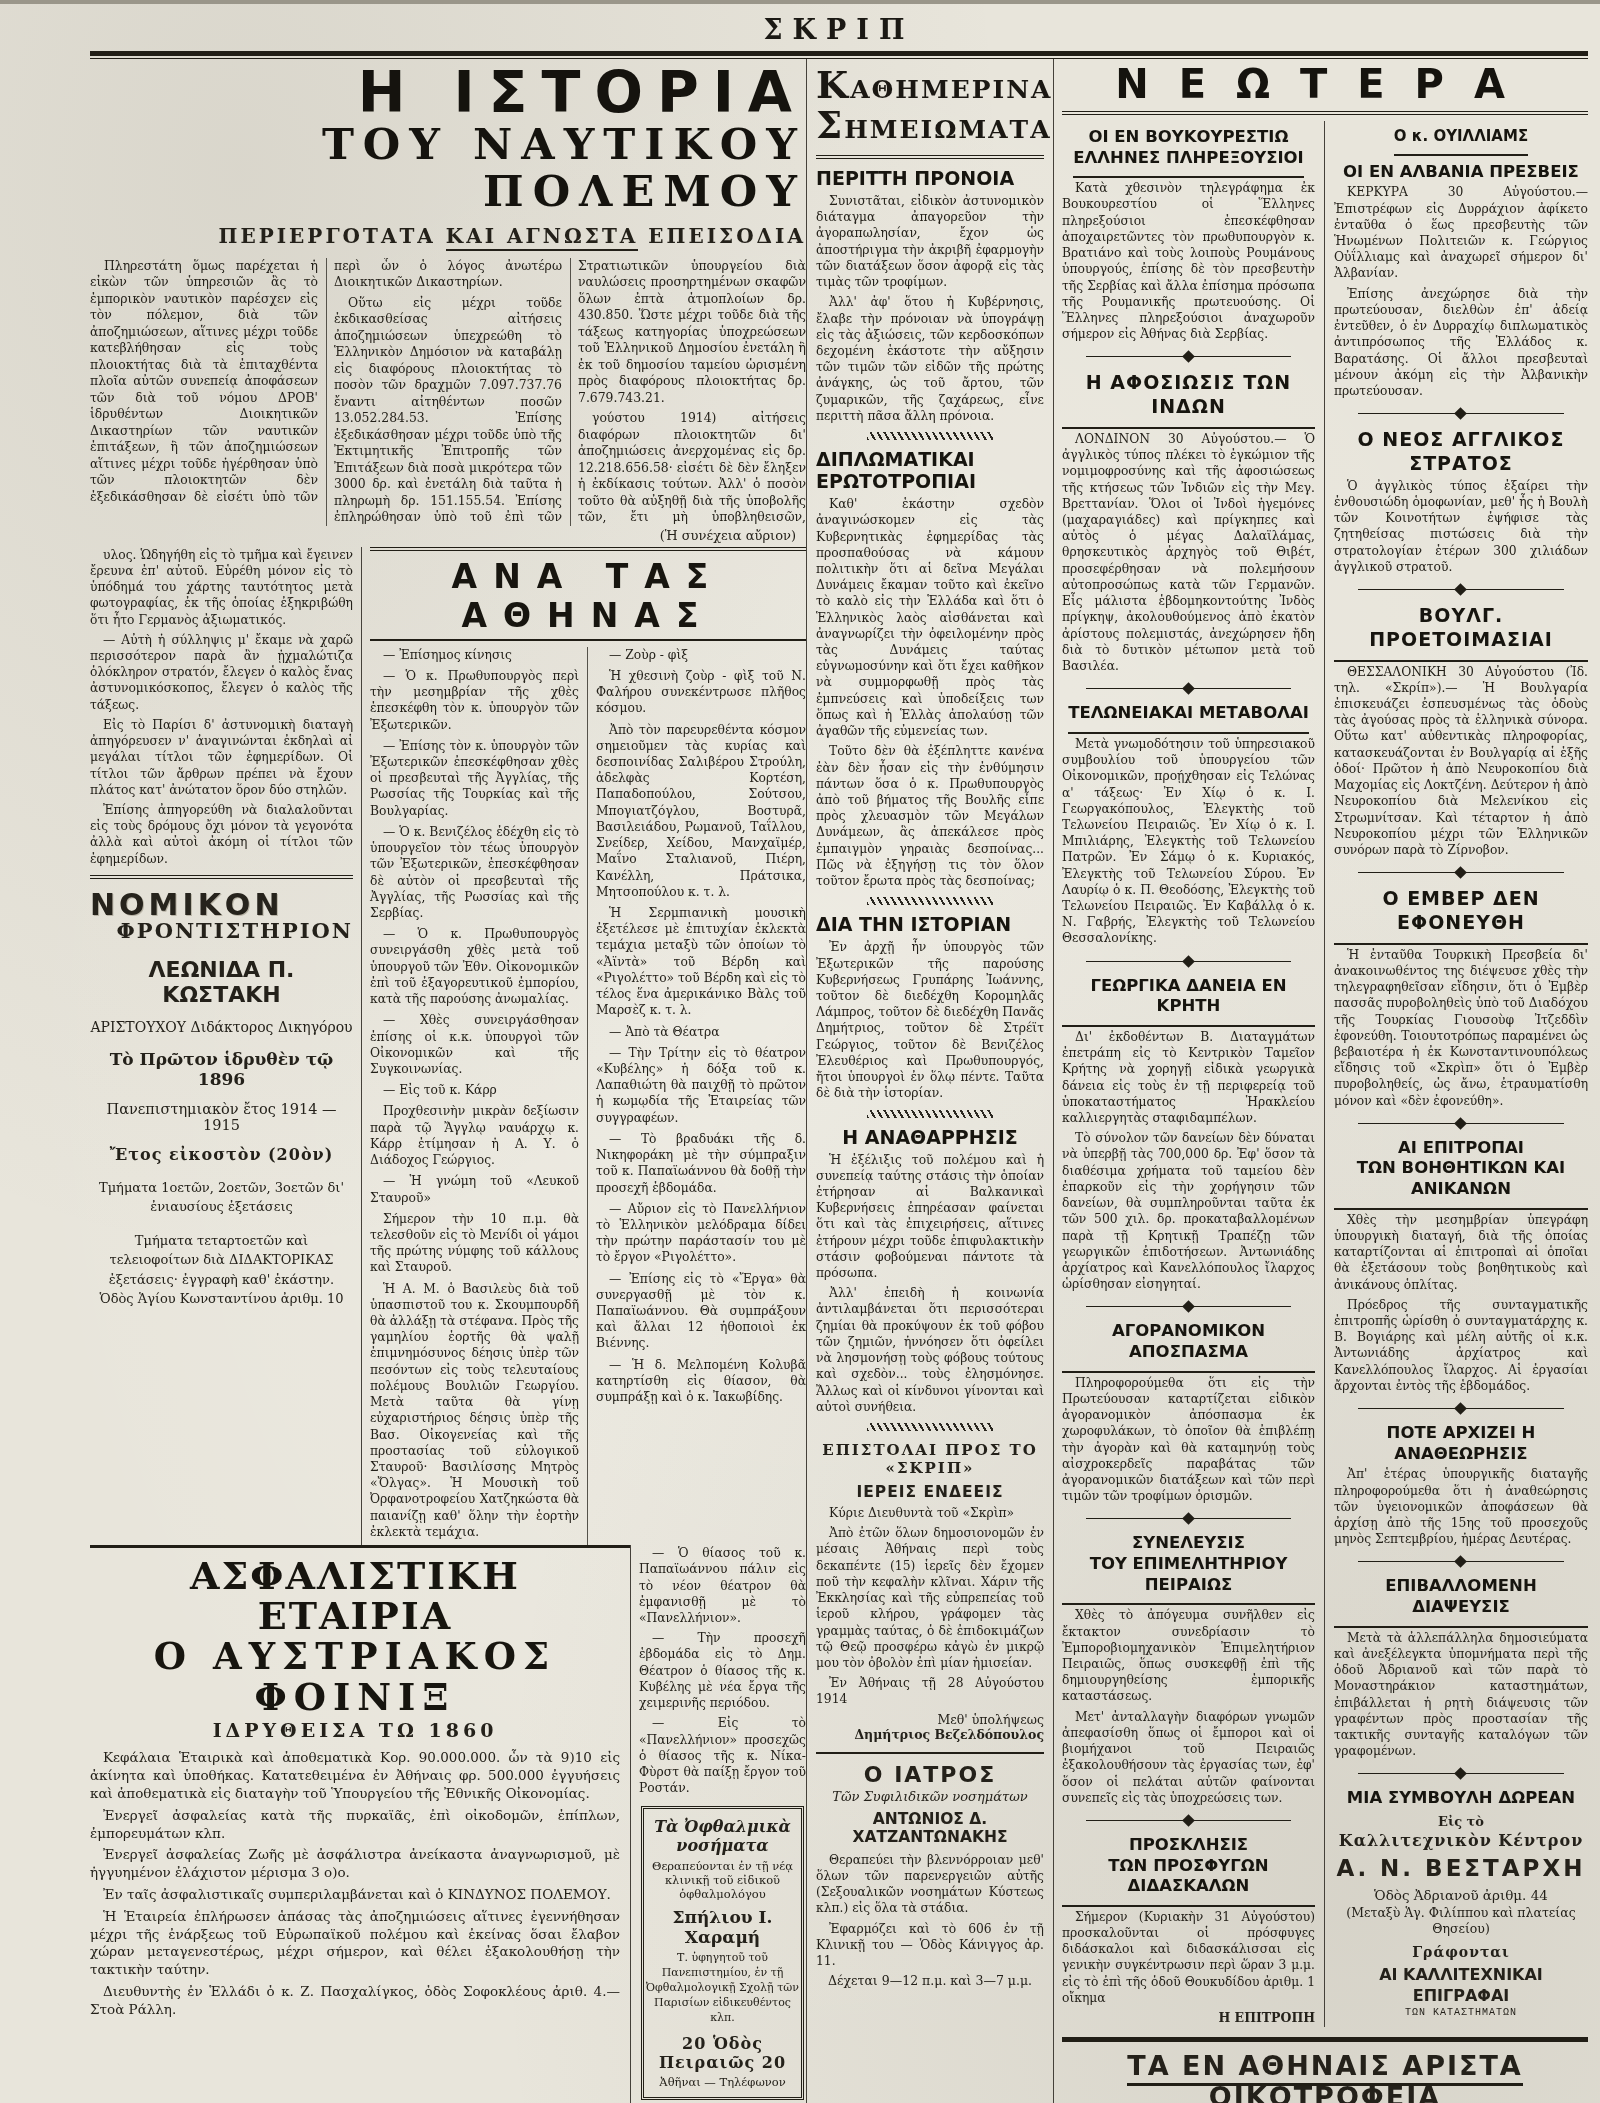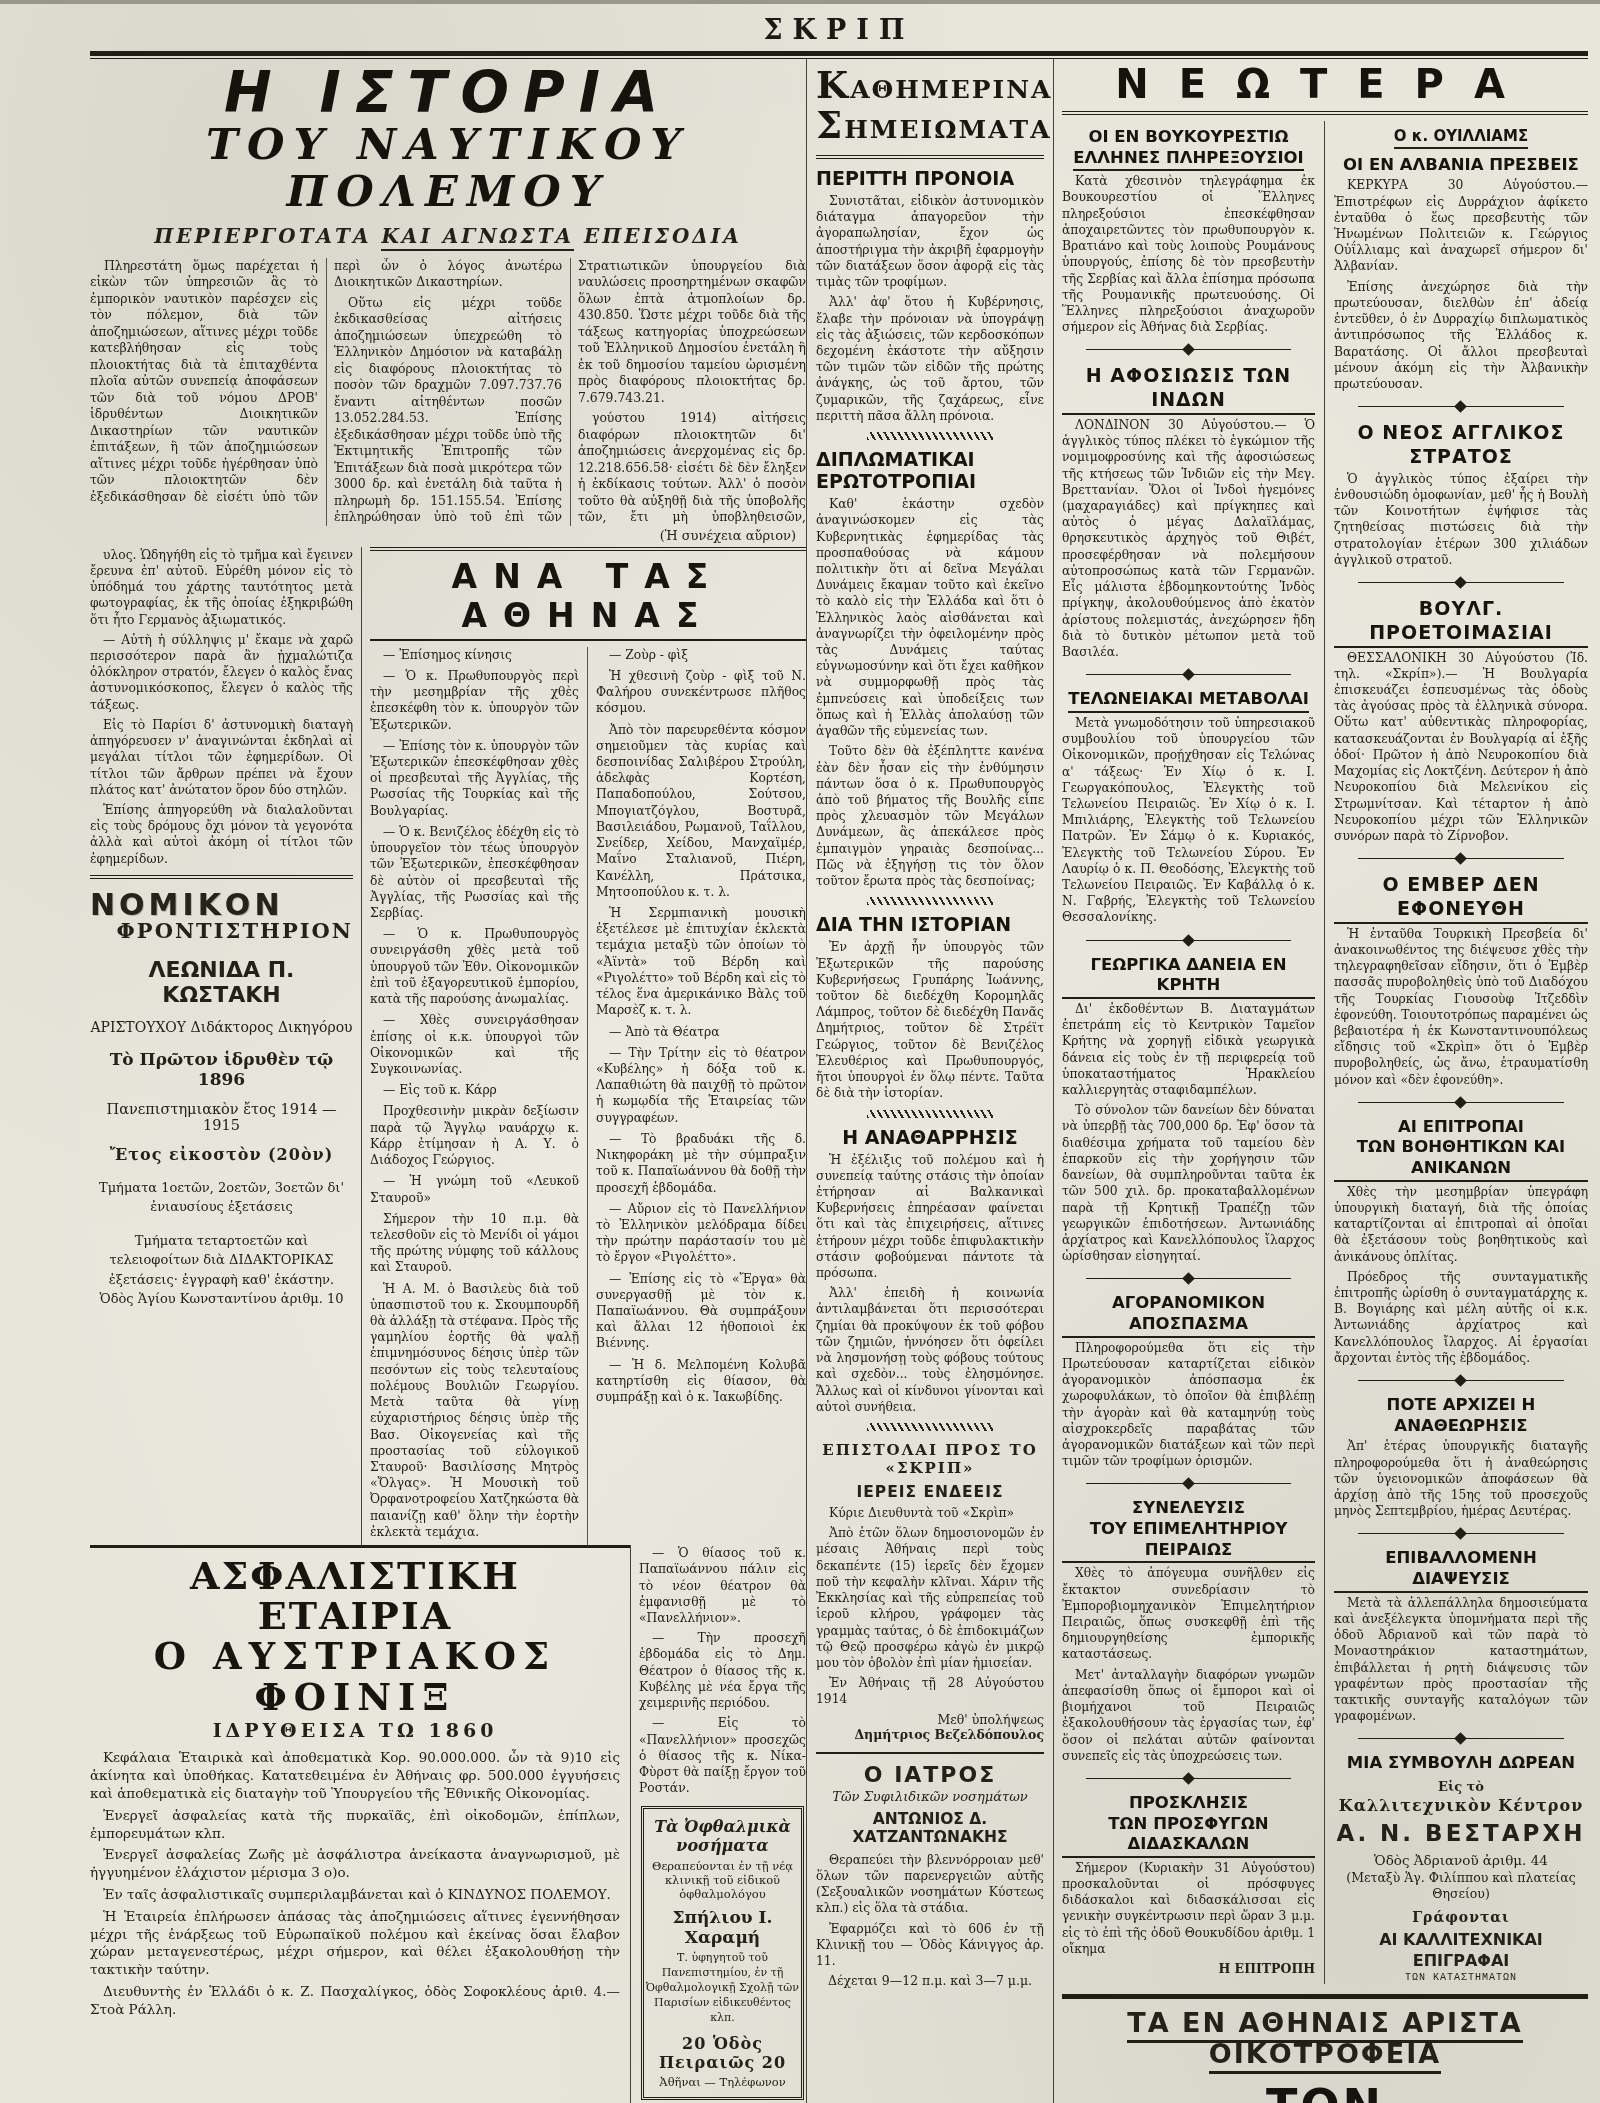--- a/index.html
+++ b/index.html
@@ -17,21 +17,21 @@
   .inner{padding:10px 12px 0 90px;}
   
   .masthead{text-align:center;font-weight:bold;font-size:27px;letter-spacing:10px;
     font-family:"DejaVu Serif",serif;color:#1b1914;}
   .toprule{margin-top:6px;border-top:5px solid #211e16;border-bottom:1px solid #211e16;height:2px;}
   
   .content{display:grid;grid-template-columns:716px 248px 1fr;align-items:stretch;}
   .track-mid{border-left:1px solid #45413a;border-right:1px solid #45413a;padding:0 9px;}
   .track-right{padding:0 0 0 8px;}
   
-  .lead-head{text-align:center;margin-top:4px;font-style:italic;}
+  .lead-head{text-align:right;margin-top:4px;}
   .lead-h1{font-family:"DejaVu Sans",sans-serif;font-weight:bold;font-size:57px;letter-spacing:14px;line-height:1.02;color:#15130e;}
   .lead-h2{font-family:"DejaVu Serif",serif;font-weight:bold;font-size:43px;letter-spacing:9px;line-height:1.1;color:#15130e;}
   .lead-sub{margin-top:8px;font-weight:bold;font-size:20px;letter-spacing:3px;}
   .lead-sub .u{border-bottom:2px solid #24211a;padding-bottom:1px;}
   .lead-body{margin-top:10px;column-count:3;column-gap:16px;column-rule:1px solid #55524a;
     font-size:12.4px;line-height:1.33;text-align:justify;height:268px;overflow:hidden;}
   .lead-body p{margin:0 0 4px 0;text-indent:14px;}
   .lead-cont{text-align:right;font-size:13px;padding:2px 10px 4px 0;}
   .band{display:grid;}
   .band1{grid-template-columns:272px 1fr;}
@@ -92,21 +92,21 @@
   .ia3{font-weight:bold;font-size:15.5px;margin-top:6px;font-family:"DejaVu Sans",sans-serif;}
   .iatros .smalltext{text-align:justify;margin-top:6px;}
   .ia-foot{font-size:12.5px;margin-top:4px;}
   
   .neo-title{text-align:center;font-family:"DejaVu Sans",sans-serif;font-weight:bold;font-size:40px;
     letter-spacing:30px;padding:2px 0 4px;color:#15130e;border-bottom:4px double #211e16;margin-bottom:6px;}
   .neo-cols{display:grid;grid-template-columns:1fr 1fr;}
   .neo-cols>div:first-child{border-right:1px solid #45413a;padding-right:9px;}
   .neo-cols>div:last-child{padding-left:9px;}
   .art-h{font-family:"DejaVu Sans",sans-serif;font-weight:bold;text-align:center;font-size:16.5px;line-height:1.25;margin:6px 0 2px;color:#17150f;}
-  .art-h .u2{display:inline-block;border-bottom:2px solid #211e16;padding-bottom:1px;}
+  .art-h .u2{display:inline-block;border-bottom:2px solid #211e16;padding-bottom:8px;}
   .art-h.small{font-size:15px;}
   .art-h.big{font-size:19px;letter-spacing:1px;}
   .orn{position:relative;height:13px;margin:8px 24px;}
   .orn::before{content:"";position:absolute;left:0;right:0;top:6px;border-top:1.5px solid #211e16;}
   .orn::after{content:"";position:absolute;left:50%;top:2px;width:9px;height:9px;margin-left:-5px;
     background:#211e16;transform:rotate(45deg);}
   .epitr{text-align:right;font-weight:bold;font-size:12.5px;margin-top:2px;}
   
   .vest{text-align:center;}
   .v1{font-size:13px;font-weight:bold;margin-top:4px;}

